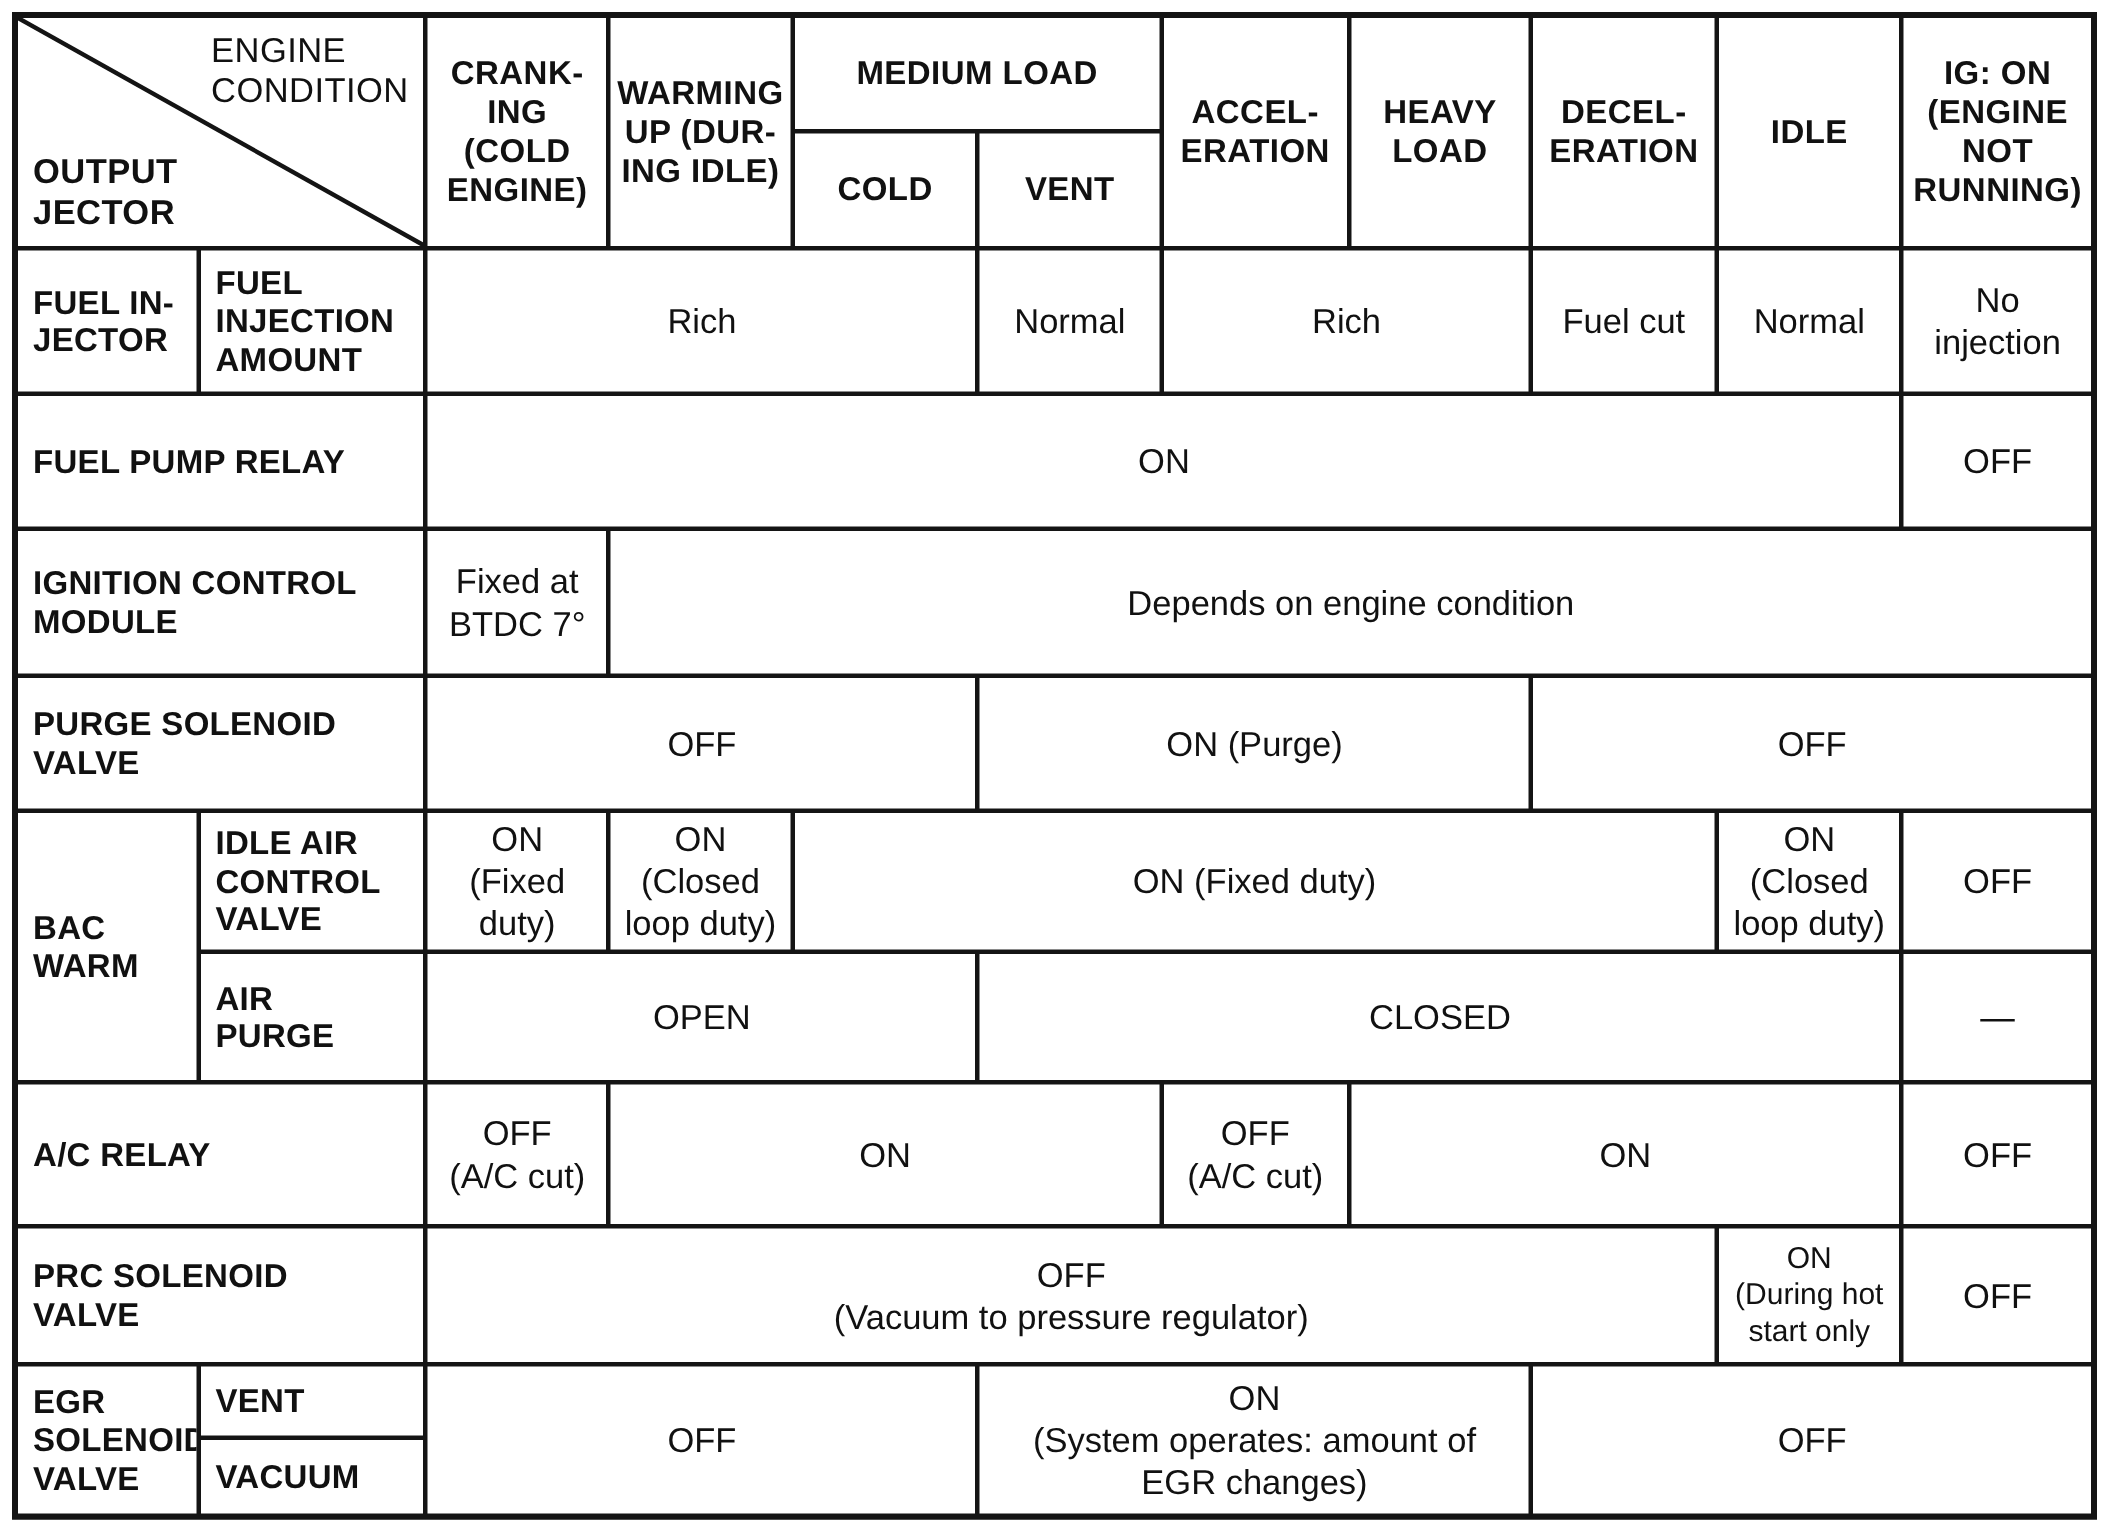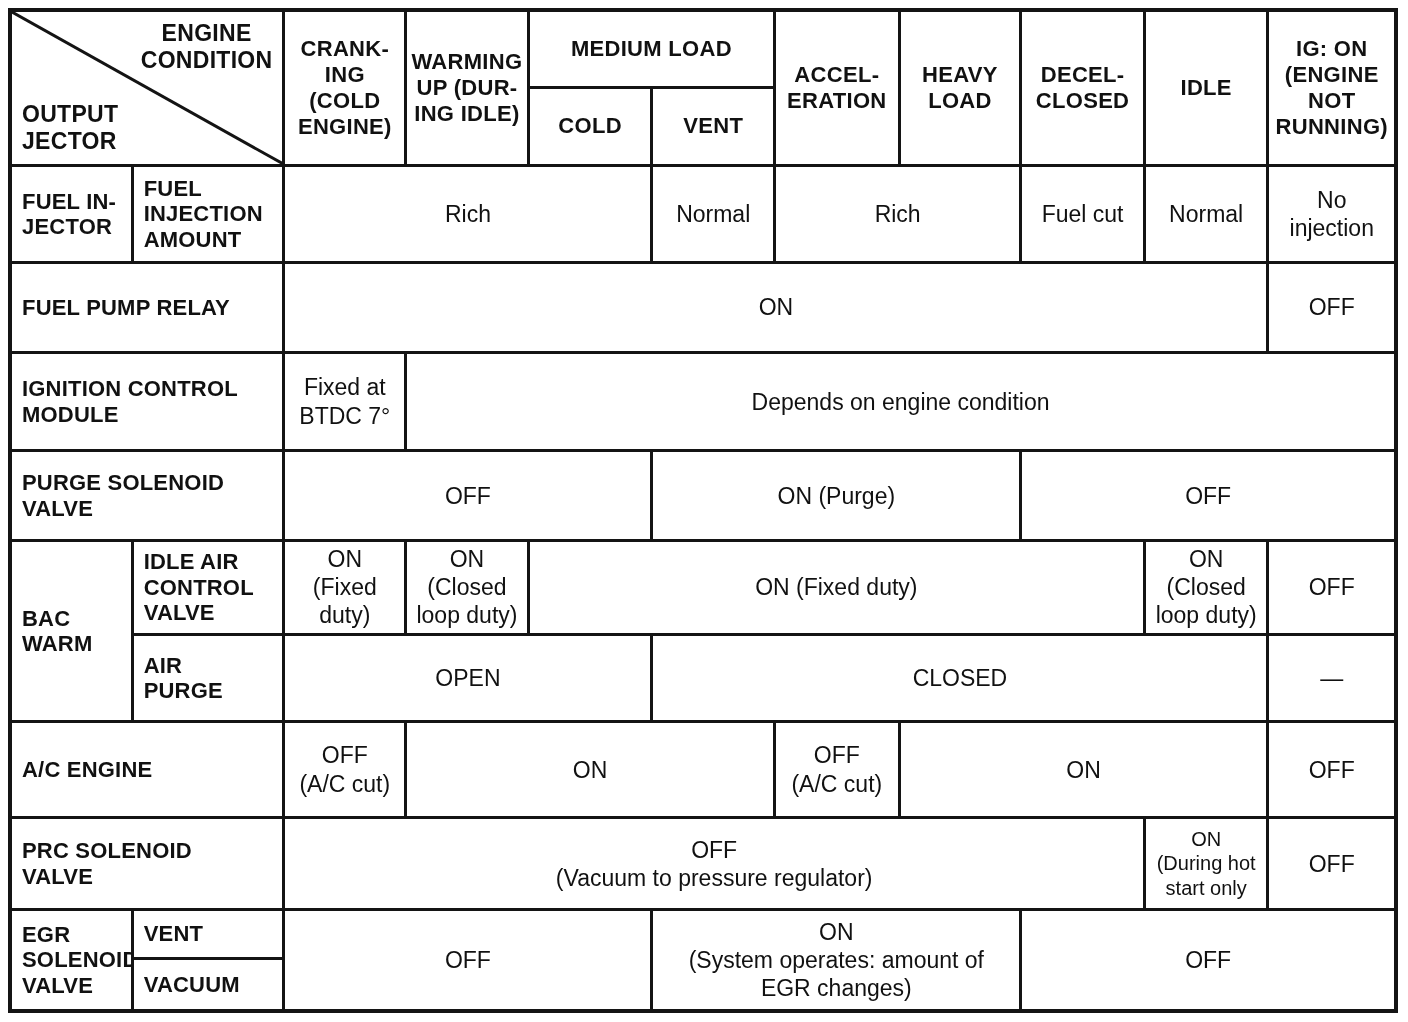--- a/index.html
+++ b/index.html
@@ -63,25 +63,25 @@
     background: #ffffff;
   }
   .corner svg {
     position: absolute;
     left: 0; top: 0;
     width: 100%; height: 100%;
   }
   .corner .tr {
     position: absolute;
     top: 8px; right: 10px;
-    font-weight: bold;
+    font-weight: normal;
     font-size: 23px;
     line-height: 1.18;
     letter-spacing: 0.3px;
-    text-align: center;
+    text-align: left;
     white-space: pre-line;
   }
   .corner .bl {
     position: absolute;
     bottom: 8px; left: 10px;
     font-weight: bold;
     font-size: 23px;
     line-height: 1.18;
     letter-spacing: 0.3px;
     text-align: left;
@@ -111,21 +111,21 @@
 UP (DUR-
 ING IDLE)</div>
     <div class="cell hdr" style="grid-column:5/7;grid-row:1/2">MEDIUM LOAD</div>
     <div class="cell hdr" style="grid-column:5/6;grid-row:2/3">COLD</div>
     <div class="cell hdr" style="grid-column:6/7;grid-row:2/3">VENT</div>
     <div class="cell hdr" style="grid-column:7/8;grid-row:1/3">ACCEL-
 ERATION</div>
     <div class="cell hdr" style="grid-column:8/9;grid-row:1/3">HEAVY
 LOAD</div>
     <div class="cell hdr" style="grid-column:9/10;grid-row:1/3">DECEL-
-CLOSED</div>
+ERATION</div>
     <div class="cell hdr" style="grid-column:10/11;grid-row:1/3">IDLE</div>
     <div class="cell hdr" style="grid-column:11/12;grid-row:1/3">IG: ON
 (ENGINE
 NOT
 RUNNING)</div>
 
     <div class="cell dev" style="grid-column:1/2;grid-row:3/4">FUEL IN-
 JECTOR</div>
     <div class="cell dev" style="grid-column:2/3;grid-row:3/4">FUEL
 INJECTION
@@ -170,21 +170,21 @@
 (Closed
 loop duty)</div>
     <div class="cell val" style="grid-column:11/12;grid-row:7/8">OFF</div>
 
     <div class="cell dev" style="grid-column:2/3;grid-row:8/9">AIR
 PURGE</div>
     <div class="cell val" style="grid-column:3/6;grid-row:8/9">OPEN</div>
     <div class="cell val" style="grid-column:6/11;grid-row:8/9">CLOSED</div>
     <div class="cell val" style="grid-column:11/12;grid-row:8/9">—</div>
 
-    <div class="cell dev" style="grid-column:1/3;grid-row:9/10">A/C ENGINE</div>
+    <div class="cell dev" style="grid-column:1/3;grid-row:9/10">A/C RELAY</div>
     <div class="cell val" style="grid-column:3/4;grid-row:9/10">OFF
 (A/C cut)</div>
     <div class="cell val" style="grid-column:4/7;grid-row:9/10">ON</div>
     <div class="cell val" style="grid-column:7/8;grid-row:9/10">OFF
 (A/C cut)</div>
     <div class="cell val" style="grid-column:8/11;grid-row:9/10">ON</div>
     <div class="cell val" style="grid-column:11/12;grid-row:9/10">OFF</div>
 
     <div class="cell dev" style="grid-column:1/3;grid-row:10/11">PRC SOLENOID
 VALVE</div>

